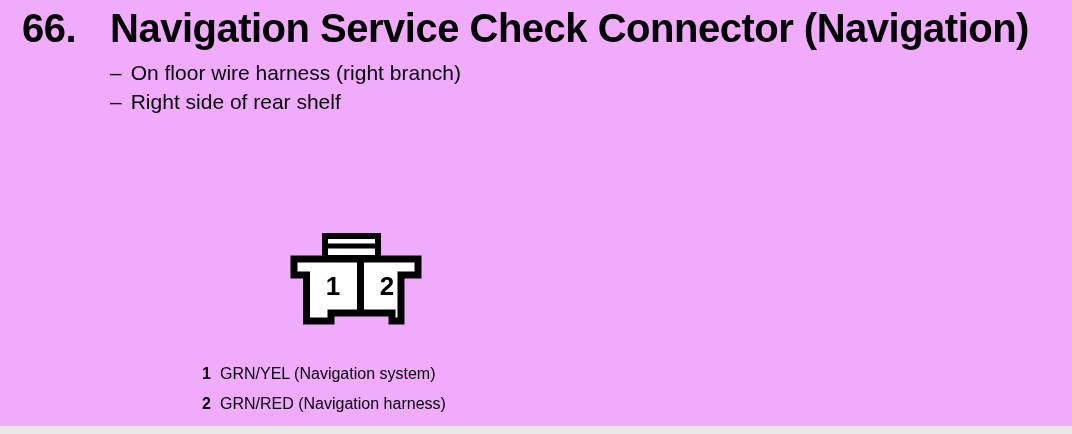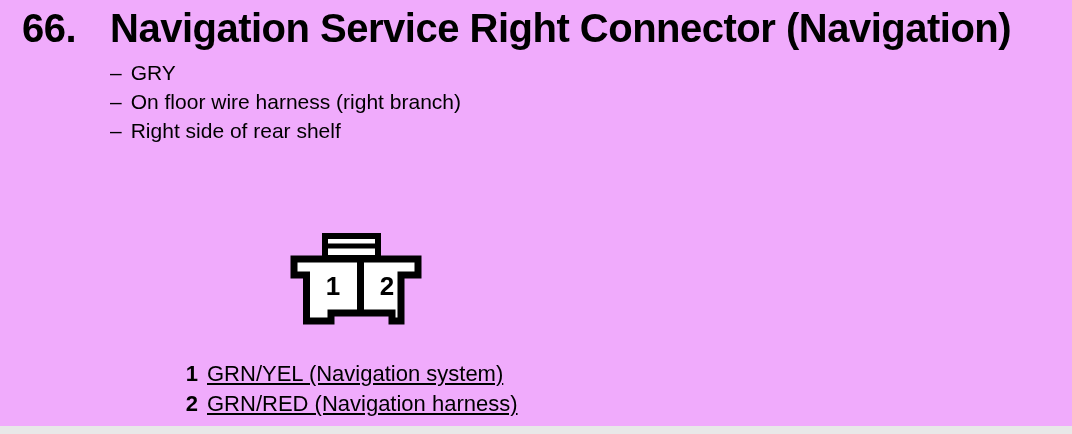--- a/index.html
+++ b/index.html
@@ -36,25 +36,24 @@
   .detail-label { margin-left: 9px; }
   .connector-figure {
     position: absolute;
     left: 285px;
     top: 230px;
     width: 150px;
     height: 100px;
   }
   .pins {
     position: absolute;
-    left: 185px;
+    left: 198px;
     top: 359px;
-    font-size: 22px;
+    font-size: 16px;
     line-height: 30px;
-    text-decoration: underline;
   }
   .pin-row { white-space: nowrap; }
   .pin-num {
     display: inline-block;
     width: 13px;
     font-weight: bold;
     text-align: right;
   }
   .pin-label { margin-left: 9px; }
   svg text {
@@ -64,27 +63,24 @@
     fill: #000000;
   }
 </style>
 </head>
 <body>
 
 <div class="page">
 
   <div class="title-row">
     <span class="item-number">66.</span>
-    <span class="title-text">Navigation Service Right Connector (Navigation)</span>
+    <span class="title-text">Navigation Service Check Connector (Navigation)</span>
   </div>
 
   <div class="details">
-    <div class="detail-row">
-      <span class="detail-dash">–</span><span class="detail-label">GRY</span>
-    </div>
     <div class="detail-row">
       <span class="detail-dash">–</span><span class="detail-label">On floor wire harness (right branch)</span>
     </div>
     <div class="detail-row">
       <span class="detail-dash">–</span><span class="detail-label">Right side of rear shelf</span>
     </div>
   </div>
 
   <svg class="connector-figure" viewBox="0 0 150 100" xmlns="http://www.w3.org/2000/svg">
 

